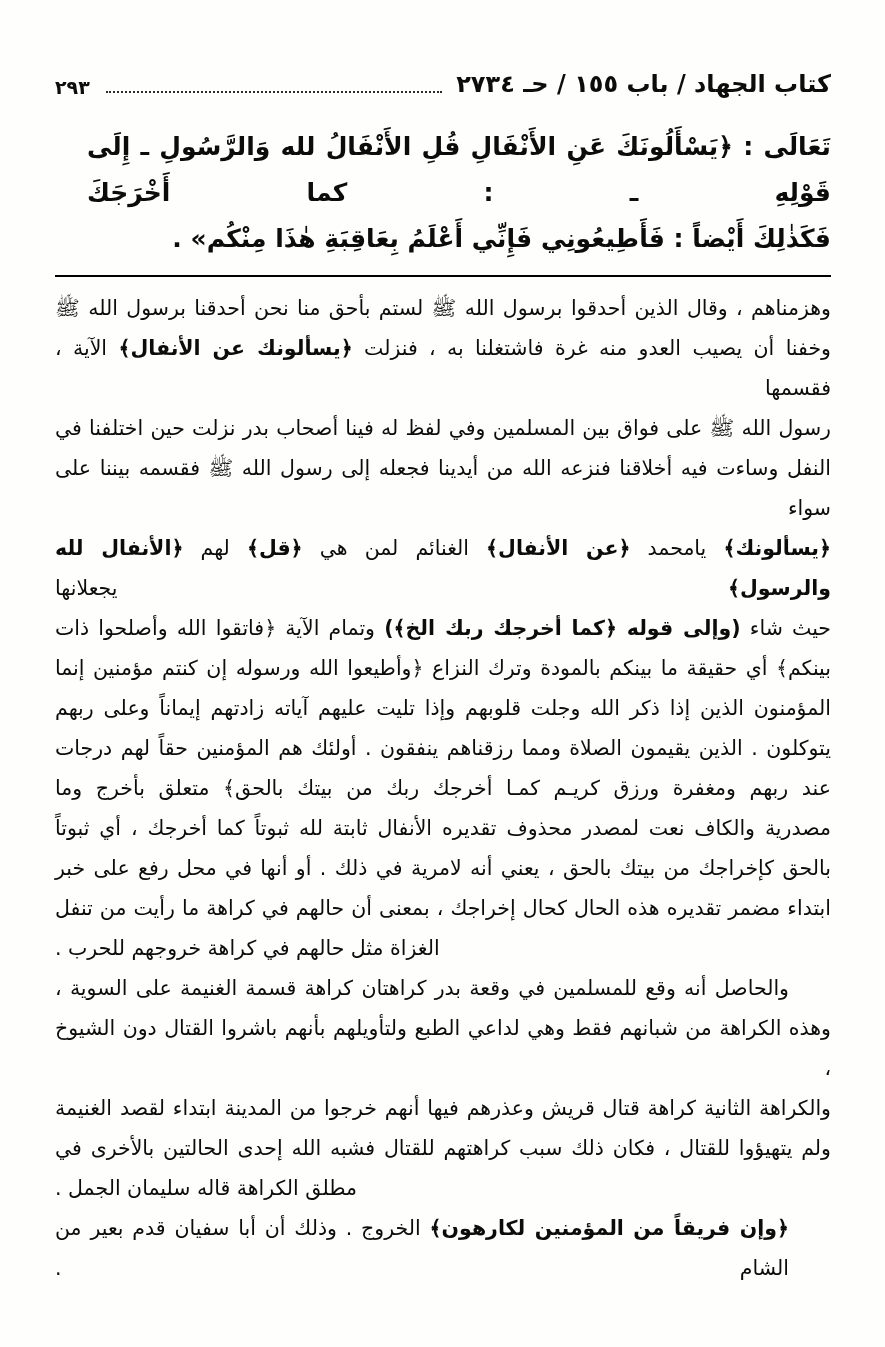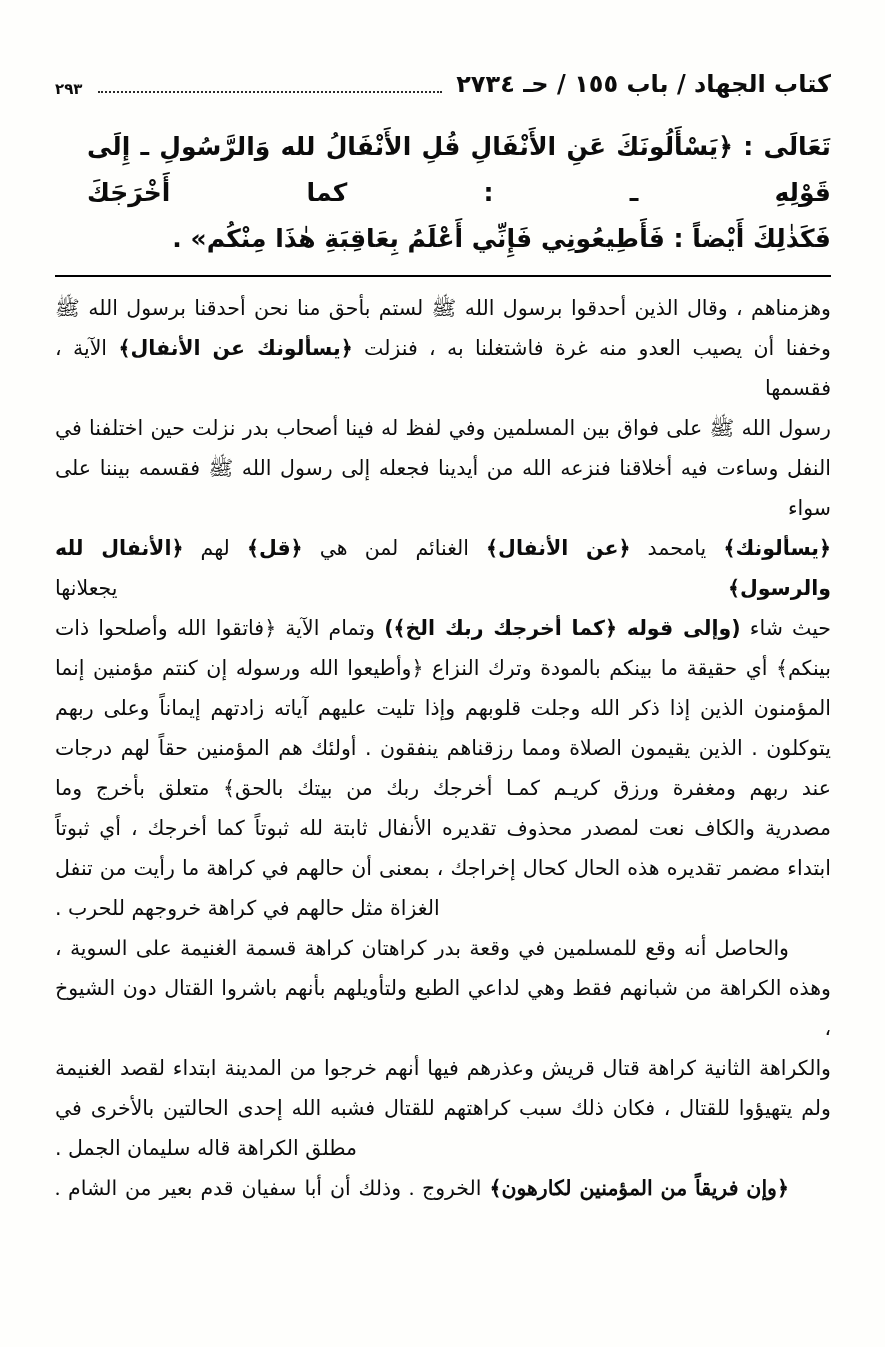--- a/index.html
+++ b/index.html
@@ -18,41 +18,41 @@
     position:relative;
   }
   
   .hdr {
     display:flex; align-items:flex-end;
     height:32px;
     font-weight:700;
   }
   .hdr .chapter { font-size:24px; white-space:nowrap; letter-spacing:0.2px; }
   .hdr .leader  { flex:1; border-bottom:2.6px dotted #2a2a2a; margin:0 14px 5px 16px; }
-  .hdr .pagenum { font-size:15px; white-space:nowrap; }
+  .hdr .pagenum { font-size:19px; white-space:nowrap; }
   
   .matn {
     margin-top:26px;
     font-size:25px;
     font-weight:700;
     line-height:46px;
   }
   .matn .matn-line { text-align:right; }
   .matn .matn-line.just { text-align:justify; text-align-last:justify; text-justify:inter-word;margin-left:32px; }
   
   .rule { border-top:2.6px solid #000; margin-top:13px; }
   
   .commentary {
     margin-top:11px;
     font-size:20.5px;
     line-height:40px;
   }
   .c-line { text-align:left; }
   .c-line.just { text-align:justify; text-align-last:justify; text-justify:inter-word; }
-  .c-line.ind  { padding-right:42px;font-family:Liberation Serif, serif; }
+  .c-line.ind  { padding-right:42px; }
   b { font-weight:700; }
 </style>
 </head>
 <body>
 
 <div class="page">
 
   <div class="hdr">
     <span class="chapter">كتاب الجهاد / باب ١٥٥ / حـ ٢٧٣٤</span>
     <span class="leader"></span>
@@ -71,20 +71,21 @@
       <div class="c-line just"><span>وخفنا أن يصيب العدو منه غرة فاشتغلنا به ، فنزلت </span><b>﴿يسألونك عن الأنفال﴾</b><span> الآية ، فقسمها</span></div>
       <div class="c-line just"><span>رسول الله ﷺ على فواق بين المسلمين وفي لفظ له فينا أصحاب بدر نزلت حين اختلفنا في</span></div>
       <div class="c-line just"><span>النفل وساءت فيه أخلاقنا فنزعه الله من أيدينا فجعله إلى رسول الله ﷺ فقسمه بيننا على سواء</span></div>
       <div class="c-line just"><b>﴿يسألونك﴾</b><span> يامحمد </span><b>﴿عن الأنفال﴾</b><span> الغنائم لمن هي </span><b>﴿قل﴾</b><span> لهم </span><b>﴿الأنفال لله والرسول﴾</b><span> يجعلانها</span></div>
       <div class="c-line just"><span>حيث شاء </span><b>(وإلى قوله ﴿كما أخرجك ربك الخ﴾)</b><span> وتمام الآية ﴿فاتقوا الله وأصلحوا ذات</span></div>
       <div class="c-line just"><span>بينكم﴾ أي حقيقة ما بينكم بالمودة وترك النزاع ﴿وأطيعوا الله ورسوله إن كنتم مؤمنين إنما</span></div>
       <div class="c-line just"><span>المؤمنون الذين إذا ذكر الله وجلت قلوبهم وإذا تليت عليهم آياته زادتهم إيماناً وعلى ربهم</span></div>
       <div class="c-line just"><span>يتوكلون . الذين يقيمون الصلاة ومما رزقناهم ينفقون . أولئك هم المؤمنين حقاً لهم درجات</span></div>
       <div class="c-line just"><span>عند ربهم ومغفرة ورزق كريـم كمـا أخرجك ربك من بيتك بالحق﴾ متعلق بأخرج وما</span></div>
       <div class="c-line just"><span>مصدرية والكاف نعت لمصدر محذوف تقديره الأنفال ثابتة لله ثبوتاً كما أخرجك ، أي ثبوتاً</span></div>
+      <div class="c-line just"><span>بالحق كإخراجك من بيتك بالحق ، يعني أنه لامرية في ذلك . أو أنها في محل رفع على خبر</span></div>
       <div class="c-line just"><span>ابتداء مضمر تقديره هذه الحال كحال إخراجك ، بمعنى أن حالهم في كراهة ما رأيت من تنفل</span></div>
       <div class="c-line"><span>الغزاة مثل حالهم في كراهة خروجهم للحرب .</span></div>
       <div class="c-line just ind"><span>والحاصل أنه وقع للمسلمين في وقعة بدر كراهتان كراهة قسمة الغنيمة على السوية ،</span></div>
       <div class="c-line just"><span>وهذه الكراهة من شبانهم فقط وهي لداعي الطبع ولتأويلهم بأنهم باشروا القتال دون الشيوخ ،</span></div>
       <div class="c-line just"><span>والكراهة الثانية كراهة قتال قريش وعذرهم فيها أنهم خرجوا من المدينة ابتداء لقصد الغنيمة</span></div>
       <div class="c-line just"><span>ولم يتهيؤوا للقتال ، فكان ذلك سبب كراهتهم للقتال فشبه الله إحدى الحالتين بالأخرى في</span></div>
       <div class="c-line"><span>مطلق الكراهة قاله سليمان الجمل .</span></div>
       <div class="c-line just ind"><b>﴿وإن فريقاً من المؤمنين لكارهون﴾</b><span> الخروج . وذلك أن أبا سفيان قدم بعير من الشام .</span></div>
     </div>
 

